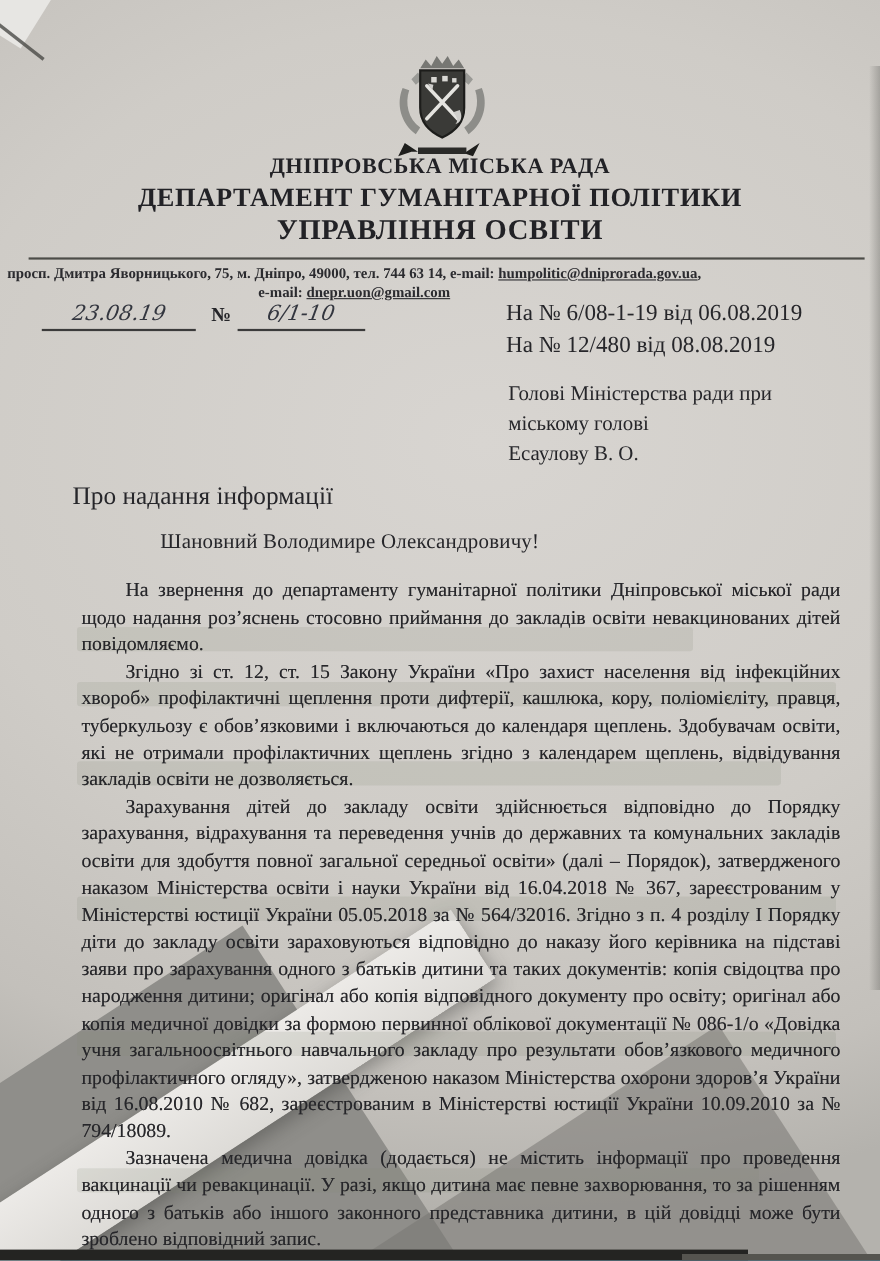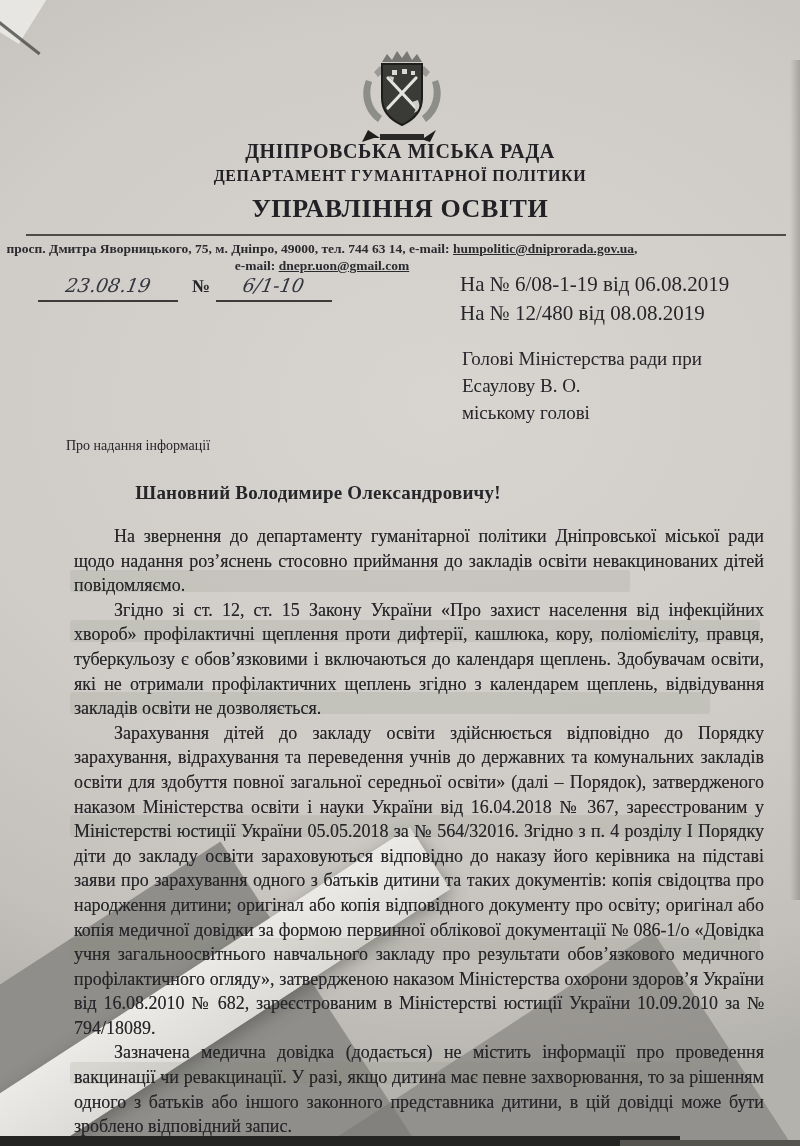--- a/index.html
+++ b/index.html
@@ -23,40 +23,40 @@
   .shadow-bl{left:-180px;top:960px;width:560px;height:420px;background:#8f8e8a;transform:rotate(-33deg);}
   .light-band-bl{left:-140px;top:990px;width:620px;height:74px;background:linear-gradient(to bottom,#eceae7,#dddbd7);transform:rotate(-33deg);box-shadow:0 6px 18px rgba(60,60,58,.45);}
   .shadow-bl2{left:220px;top:1060px;width:560px;height:300px;background:rgba(120,119,115,.55);transform:rotate(-33deg);}
   .bottom-strip{left:0;bottom:0;width:680px;height:10px;background:#242422;}
   .bottom-strip2{left:620px;bottom:0;width:180px;height:6px;background:#55544f;}
   .crease{background:rgba(128,138,116,.16);border-radius:3px;}
 
   .emblem{position:absolute;left:352px;top:42px;width:100px;height:102px;}
   .head{position:absolute;left:0;width:800px;text-align:center;font-weight:bold;letter-spacing:.6px;color:#222226;}
   .head.l1{top:140px;font-size:20px;}
-  .head.l2{top:167px;font-size:16px;}
+  .head.l2{top:167px;font-size:24px;}
   .head.l3{top:194px;font-size:26px;}
   .rule{position:absolute;left:26px;top:234px;width:760px;height:2px;background:#4c4c48;}
   .addr{position:absolute;left:0;width:644px;text-align:center;font-size:13.5px;color:#2b2b2f;font-weight:bold;}
   .addr.a1{top:241px;}
   .addr.a2{top:258px;}
   .addr a-like, .email{text-decoration:underline;}
 
   .refrow{position:absolute;left:0;top:272px;width:800px;font-size:18px;}
   .hand{font-family:"DejaVu Serif",serif;font-style:italic;color:#33363f;font-size:19px;transform:skewX(-10deg);display:inline-block;}
   .hw-date{position:absolute;left:38px;top:2px;width:140px;text-align:center;border-bottom:2px solid #3b3b3b;padding-bottom:3px;}
   .num-sign{position:absolute;left:192px;top:4px;font-size:18px;font-weight:bold;}
   .hw-num{position:absolute;left:216px;top:2px;width:116px;text-align:center;border-bottom:2px solid #3b3b3b;padding-bottom:3px;}
   .reply{position:absolute;left:460px;width:330px;font-size:21px;color:#26262a;}
   .reply.r1{top:0px;}
   .reply.r2{top:29px;}
 
   .recipient{position:absolute;left:462px;top:345px;font-size:19px;line-height:27px;}
-  .subject{position:absolute;left:66px;top:438px;font-size:14px;font-family:Liberation Serif, serif;}
-  .salutation{position:absolute;left:0;top:482px;width:636px;text-align:center;font-size:19px;font-weight:bold;letter-spacing:.2px;}
+  .subject{position:absolute;left:66px;top:438px;font-size:23px;font-family:Liberation Serif, serif;}
+  .salutation{position:absolute;left:0;top:482px;width:636px;text-align:center;font-size:19px;font-weight:normal;letter-spacing:.2px;}
 
   .body-text{
     position:absolute;left:74px;top:524px;width:690px;
     font-size:18px;line-height:24.6px;text-align:justify;color:#26262a;
     text-shadow:0 0 .6px rgba(40,40,40,.55);
   }
   .body-text p{margin:0;text-indent:40px;}
 </style>
 </head>
 <body>
@@ -115,22 +115,22 @@
   <div class="refrow">
     <div class="hw-date"><span class="hand">23.08.19</span></div>
     <div class="num-sign">№</div>
     <div class="hw-num"><span class="hand">6/1-10</span></div>
     <div class="reply r1">На № 6/08-1-19 від 06.08.2019</div>
     <div class="reply r2">На № 12/480 від 08.08.2019</div>
   </div>
 
   <div class="recipient">
     <div>Голові Міністерства ради при</div>
+    <div>міському голові</div>
     <div>Есаулову В. О.</div>
-    <div>міському голові</div>
   </div>
 
   <div class="subject">Про надання інформації</div>
   <div class="salutation">Шановний Володимире Олександровичу!</div>
 
   <div class="body-text">
     <p>На звернення до департаменту гуманітарної політики Дніпровської міської ради щодо надання роз’яснень стосовно приймання до закладів освіти невакцинованих дітей повідомляємо.</p>
     <p>Згідно зі ст. 12, ст. 15 Закону України «Про захист населення від інфекційних хвороб» профілактичні щеплення проти дифтерії, кашлюка, кору, поліомієліту, правця, туберкульозу є обов’язковими і включаються до календаря щеплень. Здобувачам освіти, які не отримали профілактичних щеплень згідно з календарем щеплень, відвідування закладів освіти не дозволяється.</p>
     <p>Зарахування дітей до закладу освіти здійснюється відповідно до Порядку зарахування, відрахування та переведення учнів до державних та комунальних закладів освіти для здобуття повної загальної середньої освіти» (далі – Порядок), затвердженого наказом Міністерства освіти і науки України від 16.04.2018 № 367, зареєстрованим у Міністерстві юстиції України 05.05.2018 за № 564/32016. Згідно з п. 4 розділу І Порядку діти до закладу освіти зараховуються відповідно до наказу його керівника на підставі заяви про зарахування одного з батьків дитини та таких документів: копія свідоцтва про народження дитини; оригінал або копія відповідного документу про освіту; оригінал або копія медичної довідки за формою первинної облікової документації № 086-1/о «Довідка учня загальноосвітнього навчального закладу про результати обов’язкового медичного профілактичного огляду», затвердженою наказом Міністерства охорони здоров’я України від 16.08.2010 № 682, зареєстрованим в Міністерстві юстиції України 10.09.2010 за № 794/18089.</p>
     <p>Зазначена медична довідка (додається) не містить інформації про проведення вакцинації чи ревакцинації. У разі, якщо дитина має певне захворювання, то за рішенням одного з батьків або іншого законного представника дитини, в цій довідці може бути зроблено відповідний запис.</p>

